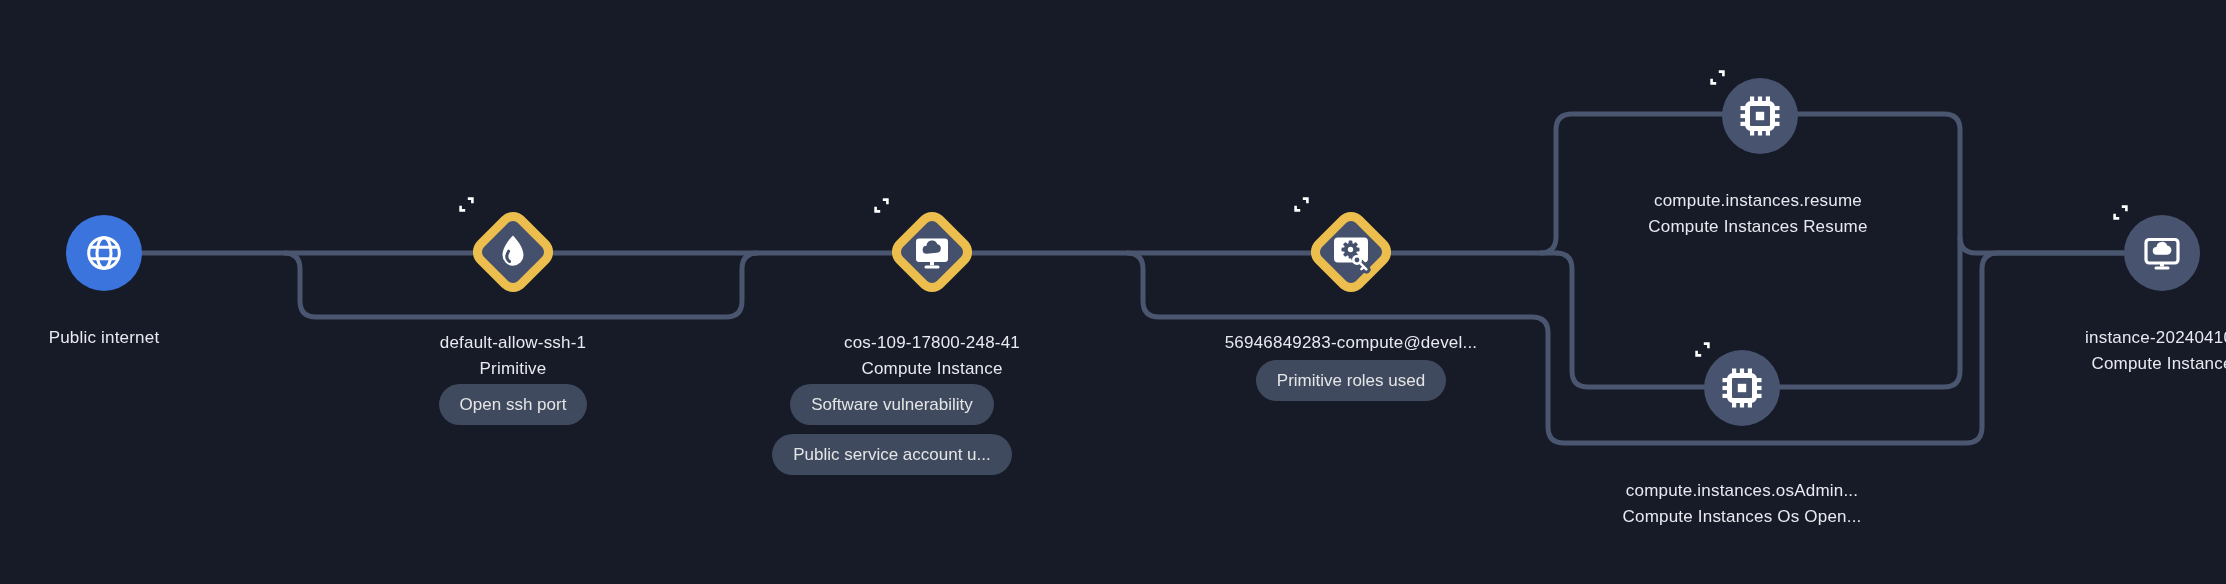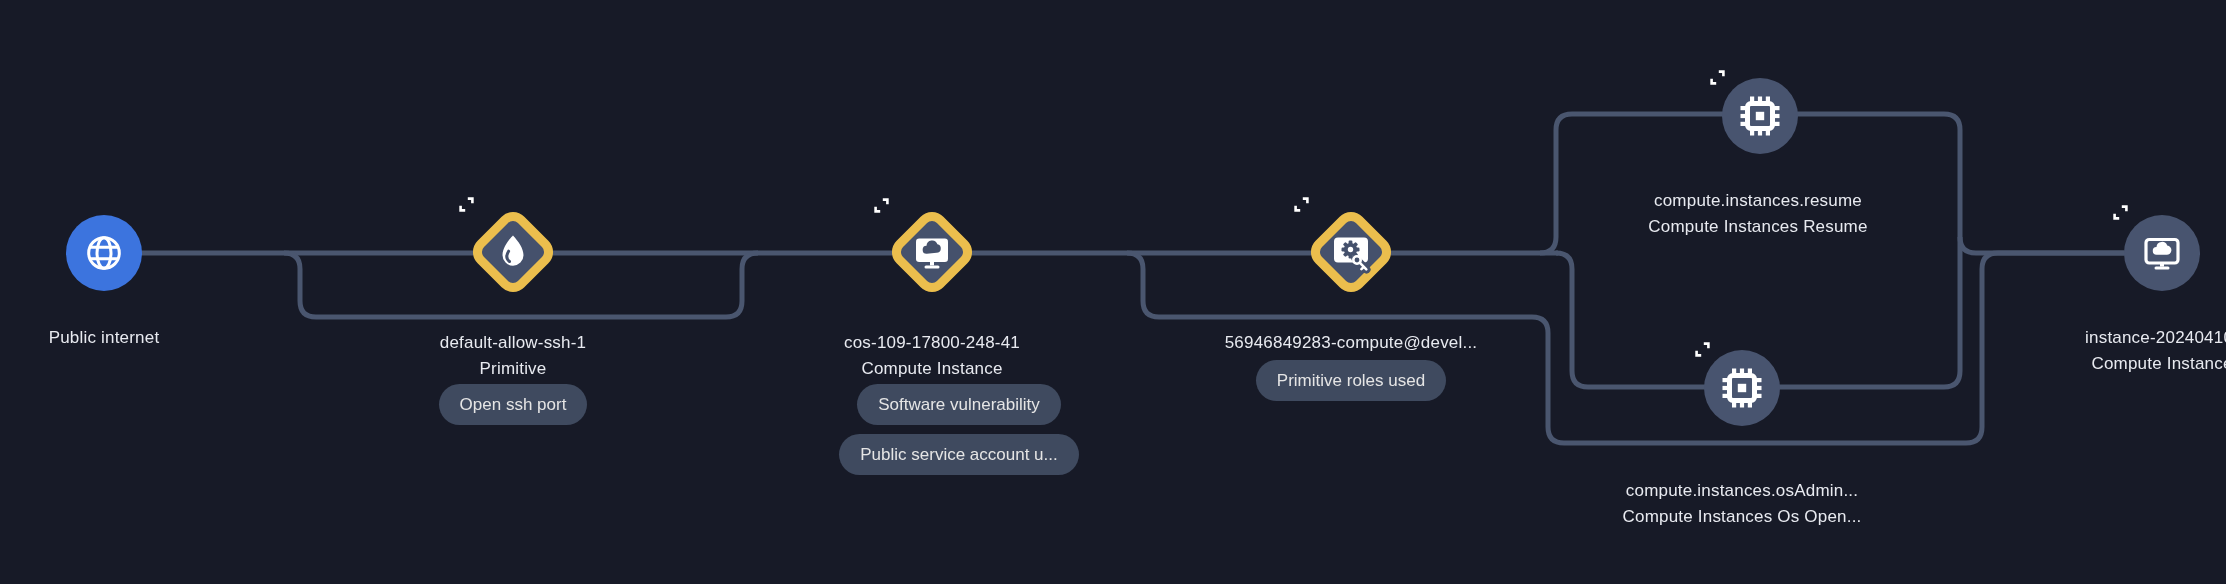--- a/index.html
+++ b/index.html
@@ -92,21 +92,21 @@
         <path d="M14.8 21.8a4 4 0 0 1-.3-8 5.6 5.6 0 0 1 10.9-1.5 4.3 4.3 0 0 1-.8 8.5z" fill="#45516C"></path>
         <rect x="18" y="30" width="4" height="3.4" fill="#fff"></rect>
         <rect x="12.5" y="33.4" width="15" height="3" rx="1.5" fill="#fff"></rect>
       </svg>
     </div>
   </div>
   <div class="node-label" style="left:732px;top:322px">
     <div>cos-109-17800-248-41</div>
     <div>Compute Instance</div>
   </div>
-  <div class="badges" style="left:759px;top:384px">
+  <div class="badges" style="left:692px;top:384px">
     <span class="badge">Software vulnerability</span>
     <span class="badge">Public service account u...</span>
   </div>
 
   <svg class="expand-icon" style="left:1293px;top:196px" viewBox="0 0 17 17">
     <path d="M9.8 2.6h4.6v4.6M7.2 14.4H2.6V9.8" fill="none" stroke="#fff" stroke-width="2.6"></path>
   </svg>
   <div class="diamond-node" style="left:1318px;top:219px">
     <div class="ic">
       <svg width="44" height="44" viewBox="0 0 44 44">

